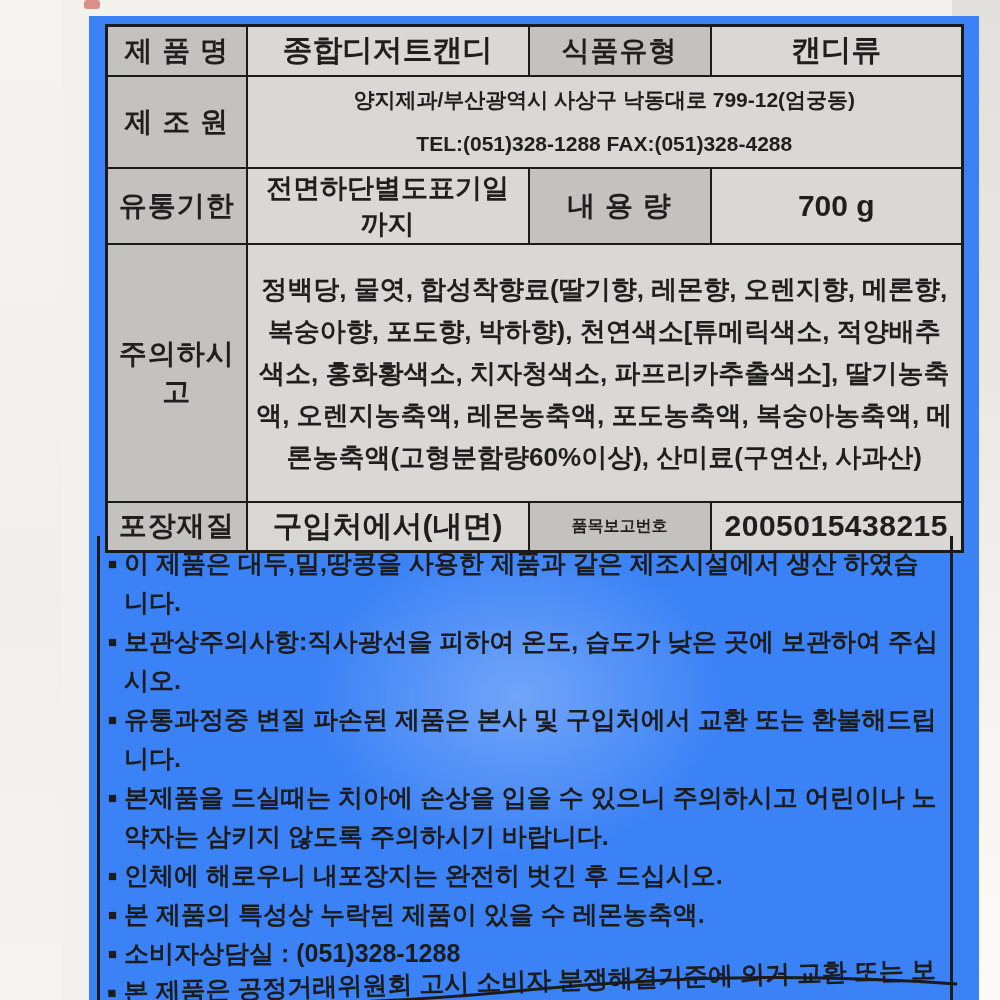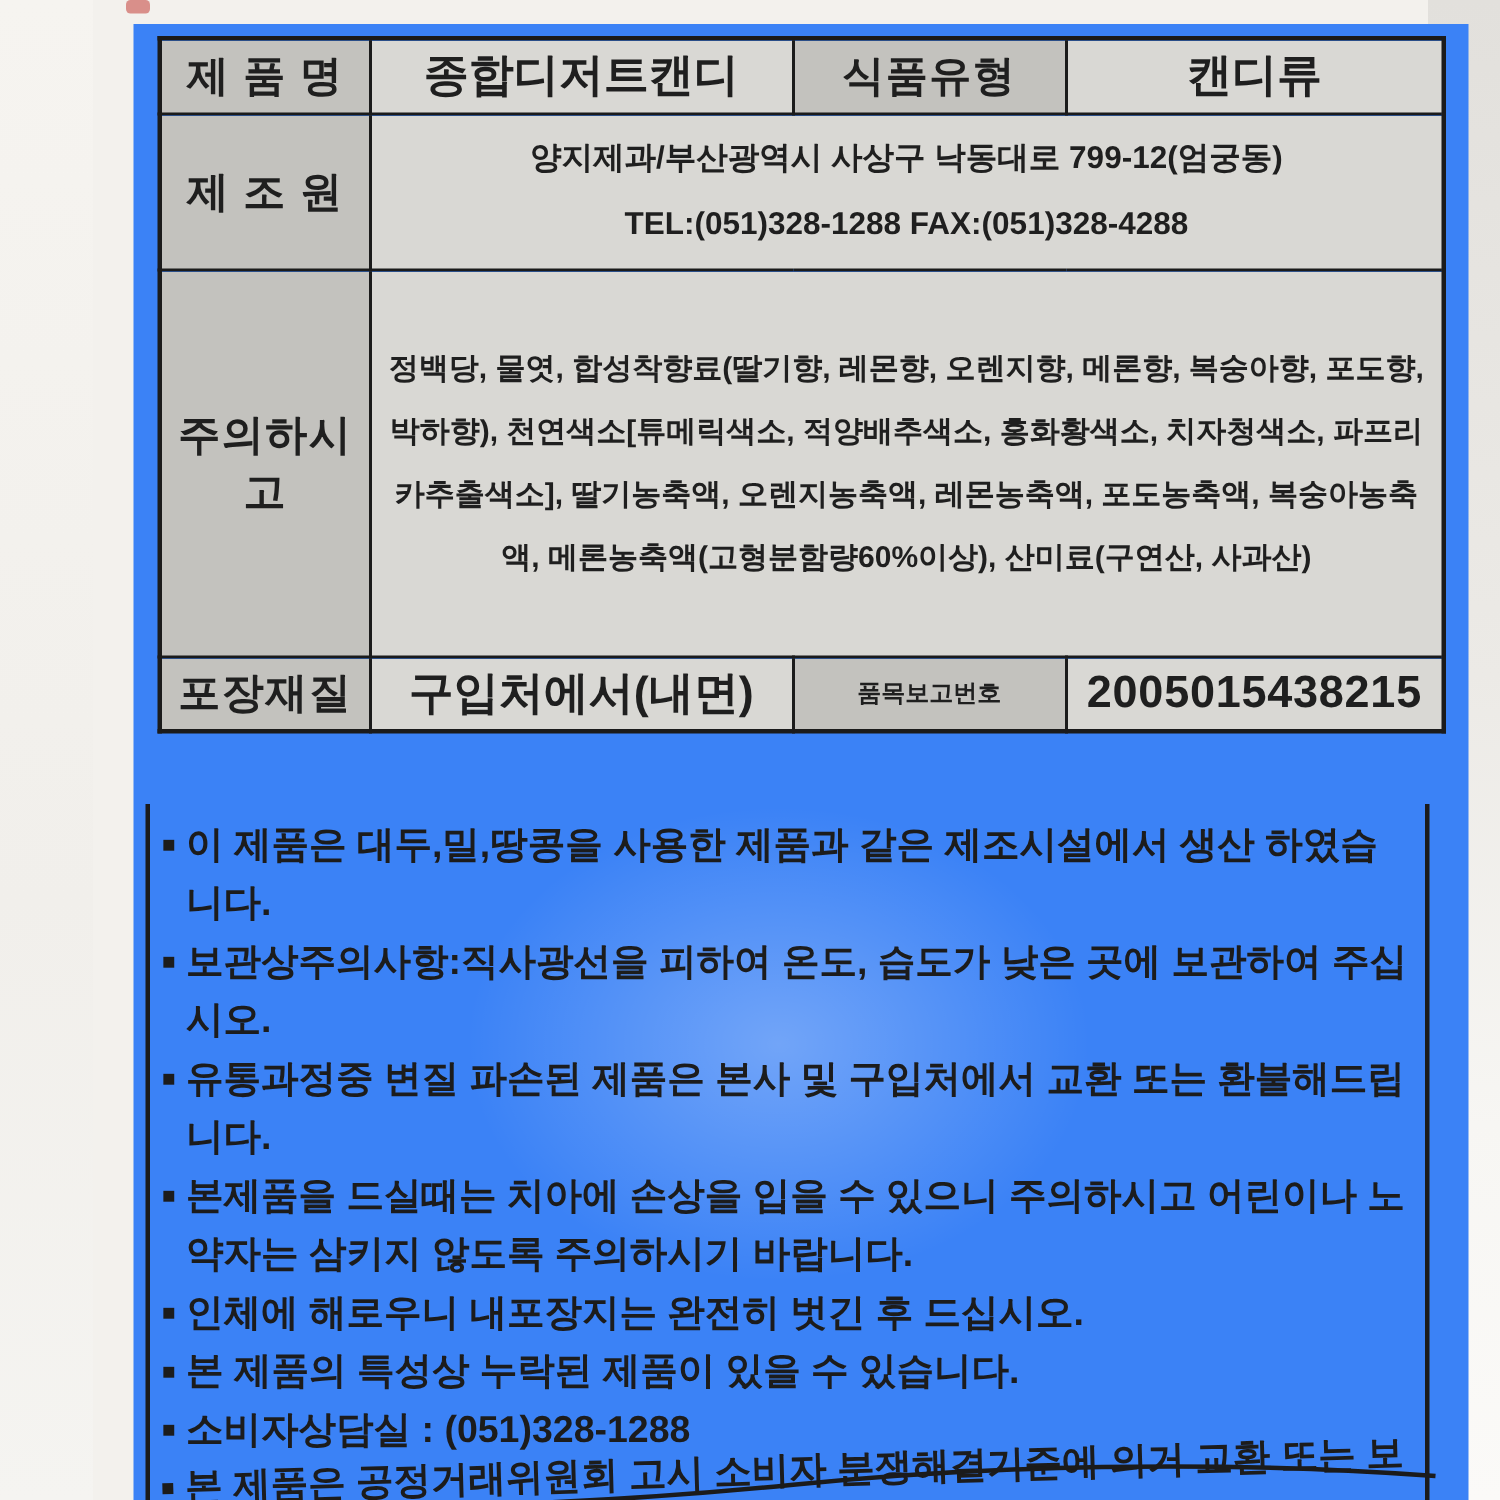--- a/index.html
+++ b/index.html
@@ -37,24 +37,24 @@
   
   table.info { position:absolute; left:16px; top:8px; width:856px;
            border-collapse:collapse; table-layout:fixed; }
   table.info th, table.info td {
            border:2.5px solid #1b1b1b; font-weight:700; color:#1f1f1f;
            padding:1px 8px; overflow:hidden; }
   table.info { border:3px solid #1b1b1b; }
   table.info th { background:#c3c2be; font-size:28px; letter-spacing:1px;
            text-align:center; font-weight:700; }
   table.info td { background:#d9d8d4; font-size:30px; text-align:center; }
-  tr.r1 { height:50px; }  tr.r2 { height:104px; }  tr.r3 { height:48px; }
+  tr.r1 { height:50px; }  tr.r2 { height:92px; }  tr.r3 { height:48px; }
   tr.r4 { height:258px; } tr.r5 { height:50px; }
   .mfg-line  { font-size:21px; line-height:44px; white-space:nowrap; }
-  .ingr      { font-size:20px; line-height:42px; letter-spacing:0; }
+  .ingr      { font-size:26px; line-height:42px; letter-spacing:0; }
   .report-no { font-size:29px; letter-spacing:0.5px; }
 
   
   .notices { position:absolute; left:8px; top:520px; width:856px; height:466px;
            border-left:3px solid #1b1b1b; border-right:3px solid #1b1b1b;
            padding:8px 8px 0 8px; }
   .notice { display:flex; align-items:flex-start; font-size:25px; font-weight:700;
            line-height:39px; color:#1c1c1c; }
   .notice .bullet { flex:0 0 auto; font-size:15px; line-height:39px; margin-right:7px; }
   .notice .ntext  { flex:1 1 auto; }
@@ -89,20 +89,26 @@
         <th>식품유형</th>
         <td>캔디류</td>
       </tr>
       <tr class="r2">
         <th>제 조 원</th>
         <td colspan="3">
           <div class="mfg-line">양지제과/부산광역시 사상구 낙동대로 799-12(엄궁동)</div>
           <div class="mfg-line">TEL:(051)328-1288 FAX:(051)328-4288</div>
         </td>
       </tr>
+      <tr class="r3">
+        <th>유통기한</th>
+        <td style="font-size:27px;">전면하단별도표기일까지</td>
+        <th>내 용 량</th>
+        <td>700 g</td>
+      </tr>
       <tr class="r4">
         <th>주의하시고</th>
         <td colspan="3">
           <div class="ingr">정백당, 물엿, 합성착향료(딸기향, 레몬향, 오렌지향, 메론향, 복숭아향, 포도향, 박하향), 천연색소[튜메릭색소, 적양배추색소, 홍화황색소, 치자청색소, 파프리카추출색소], 딸기농축액, 오렌지농축액, 레몬농축액, 포도농축액, 복숭아농축액, 메론농축액(고형분함량60%이상), 산미료(구연산, 사과산)</div>
         </td>
       </tr>
       <tr class="r5">
         <th>포장재질</th>
         <td>구입처에서(내면)</td>
         <th style="font-size:16px; letter-spacing:0;">품목보고번호</th>
@@ -127,21 +133,21 @@
       <div class="notice">
         <span class="bullet">■</span>
         <span class="ntext">본제품을 드실때는 치아에 손상을 입을 수 있으니 주의하시고 어린이나 노약자는 삼키지 않도록 주의하시기 바랍니다.</span>
       </div>
       <div class="notice">
         <span class="bullet">■</span>
         <span class="ntext">인체에 해로우니 내포장지는 완전히 벗긴 후 드십시오.</span>
       </div>
       <div class="notice">
         <span class="bullet">■</span>
-        <span class="ntext">본 제품의 특성상 누락된 제품이 있을 수 있습니다.</span>
+        <span class="ntext">본 제품의 특성상 누락된 제품이 있을 수 레몬농축액.</span>
       </div>
       <div class="notice">
         <span class="bullet">■</span>
         <span class="ntext">소비자상담실 : (051)328-1288</span>
       </div>
       <div class="notice tilt-a">
         <span class="bullet">■</span>
         <span class="ntext">본 제품은 공정거래위원회 고시 소비자 분쟁해결기준에 의거 교환 또는 보상 받을 수 있습니다.</span>
       </div>
 

